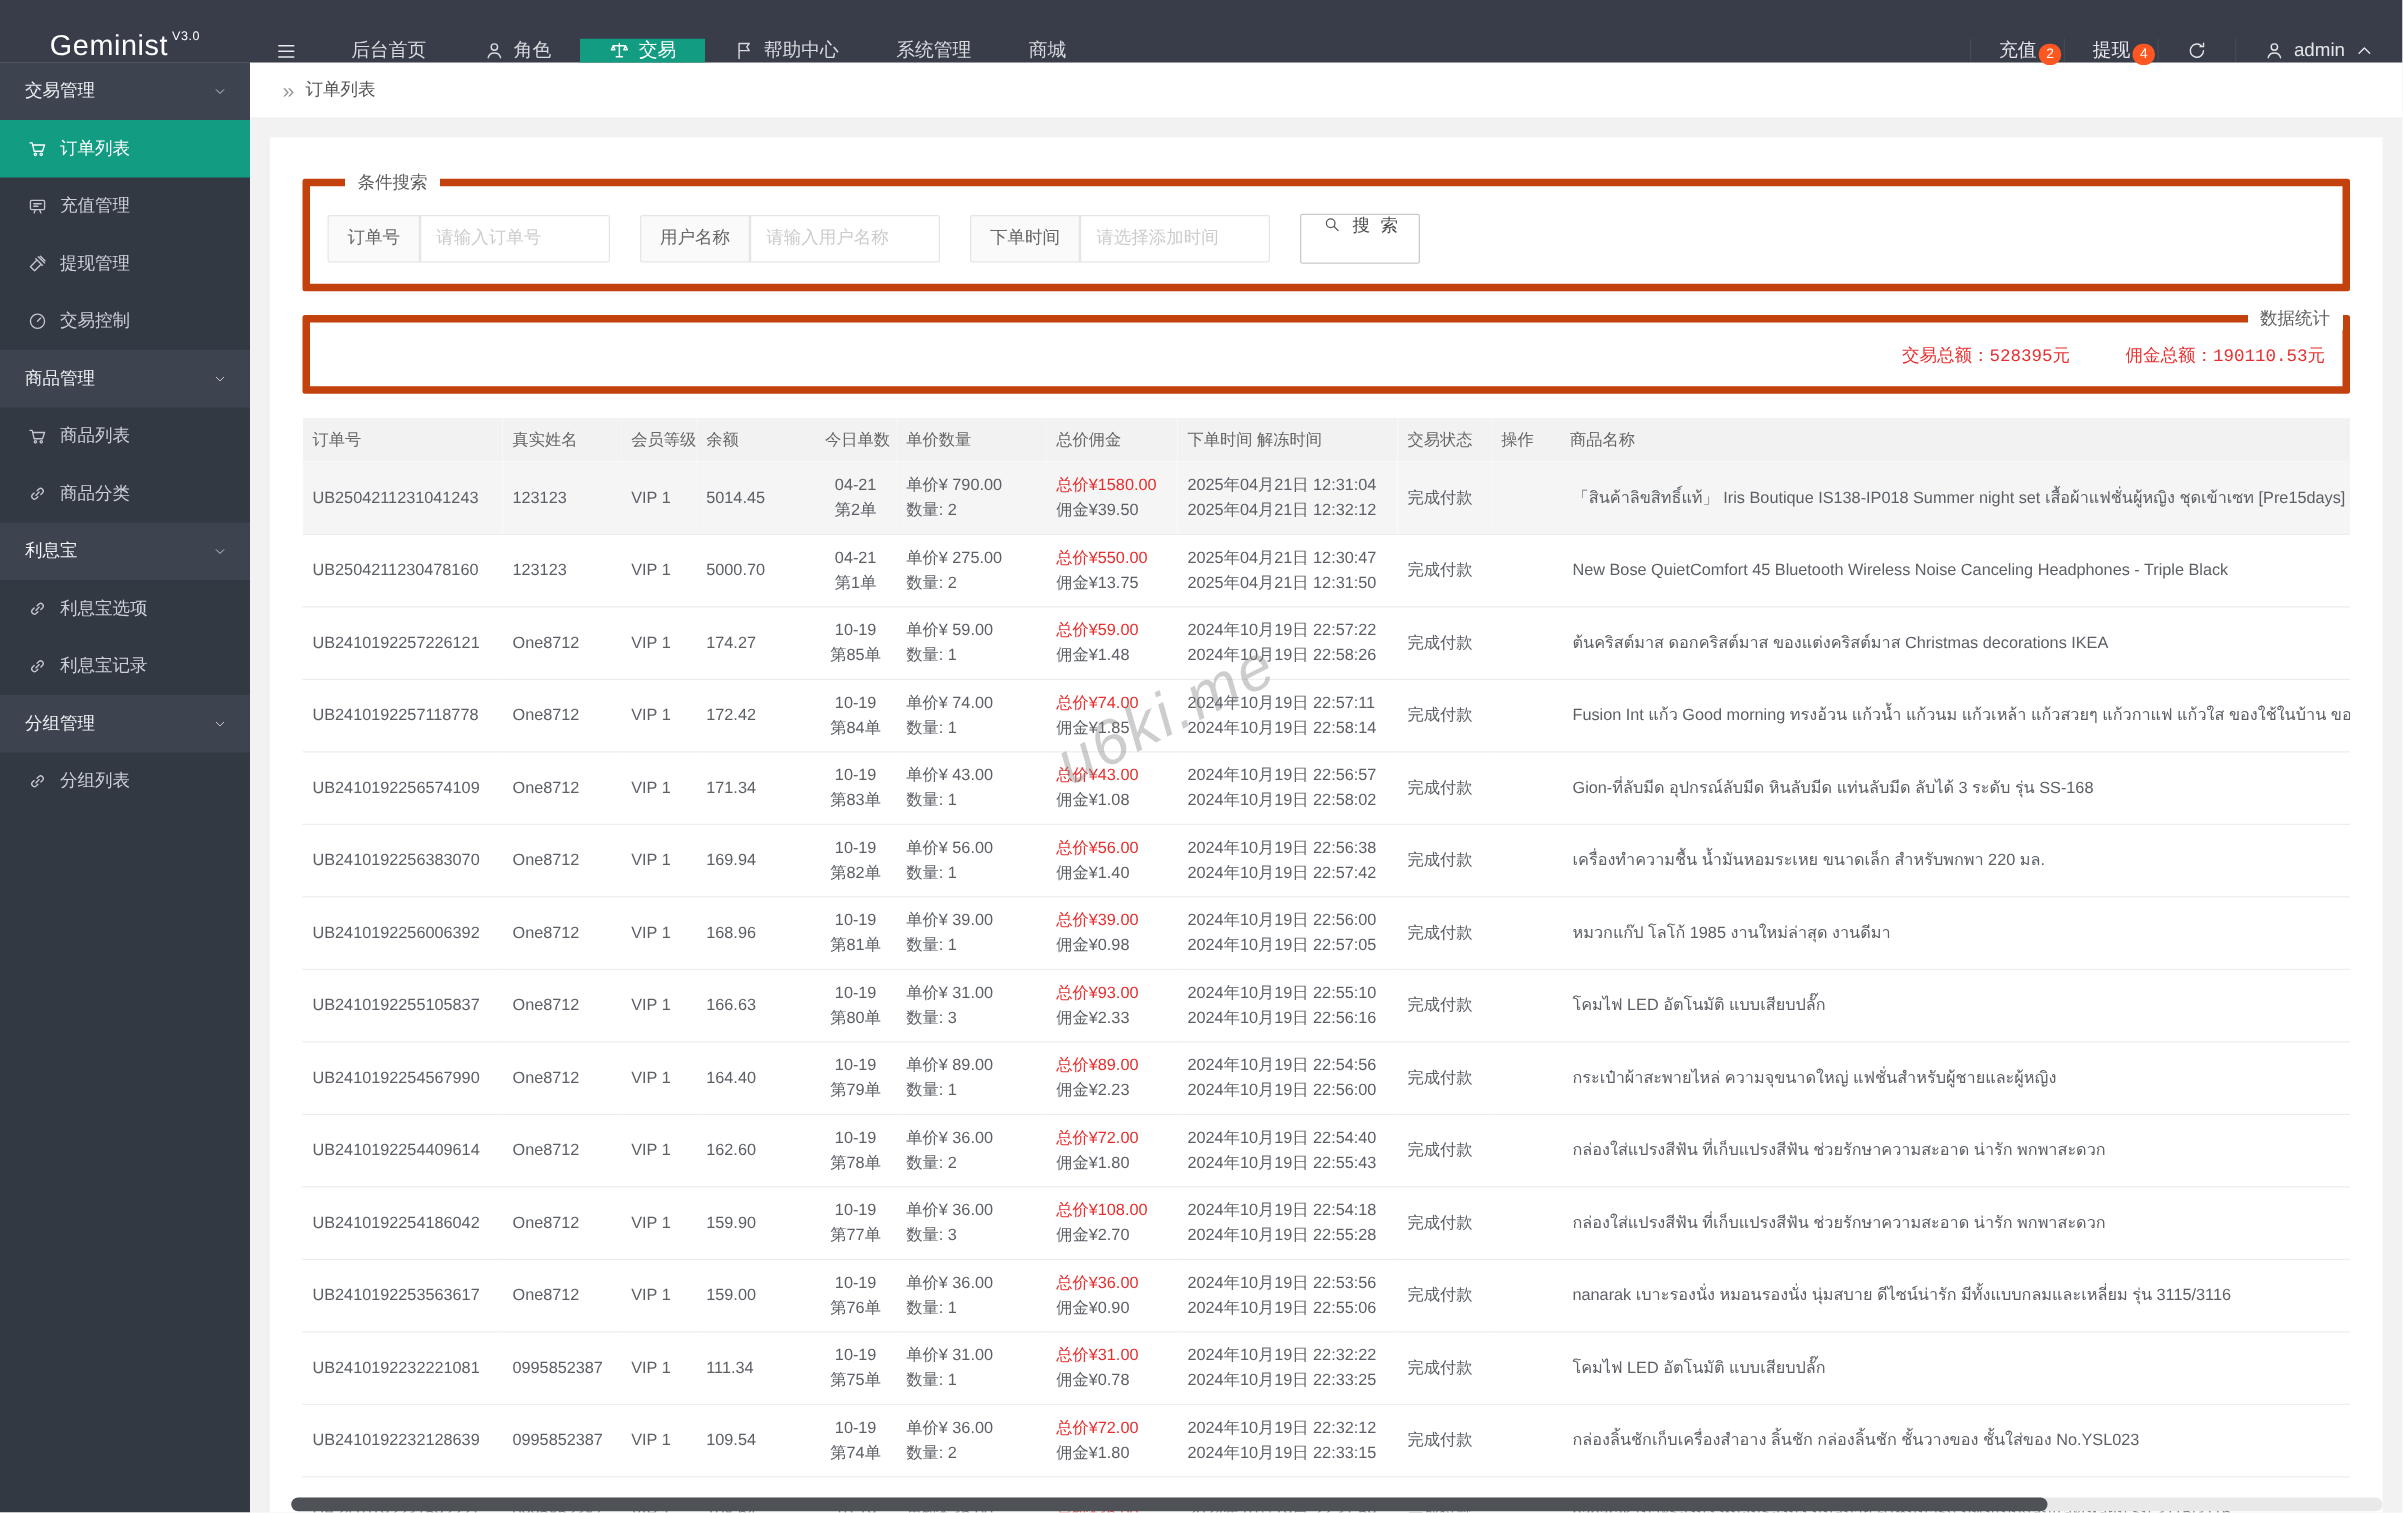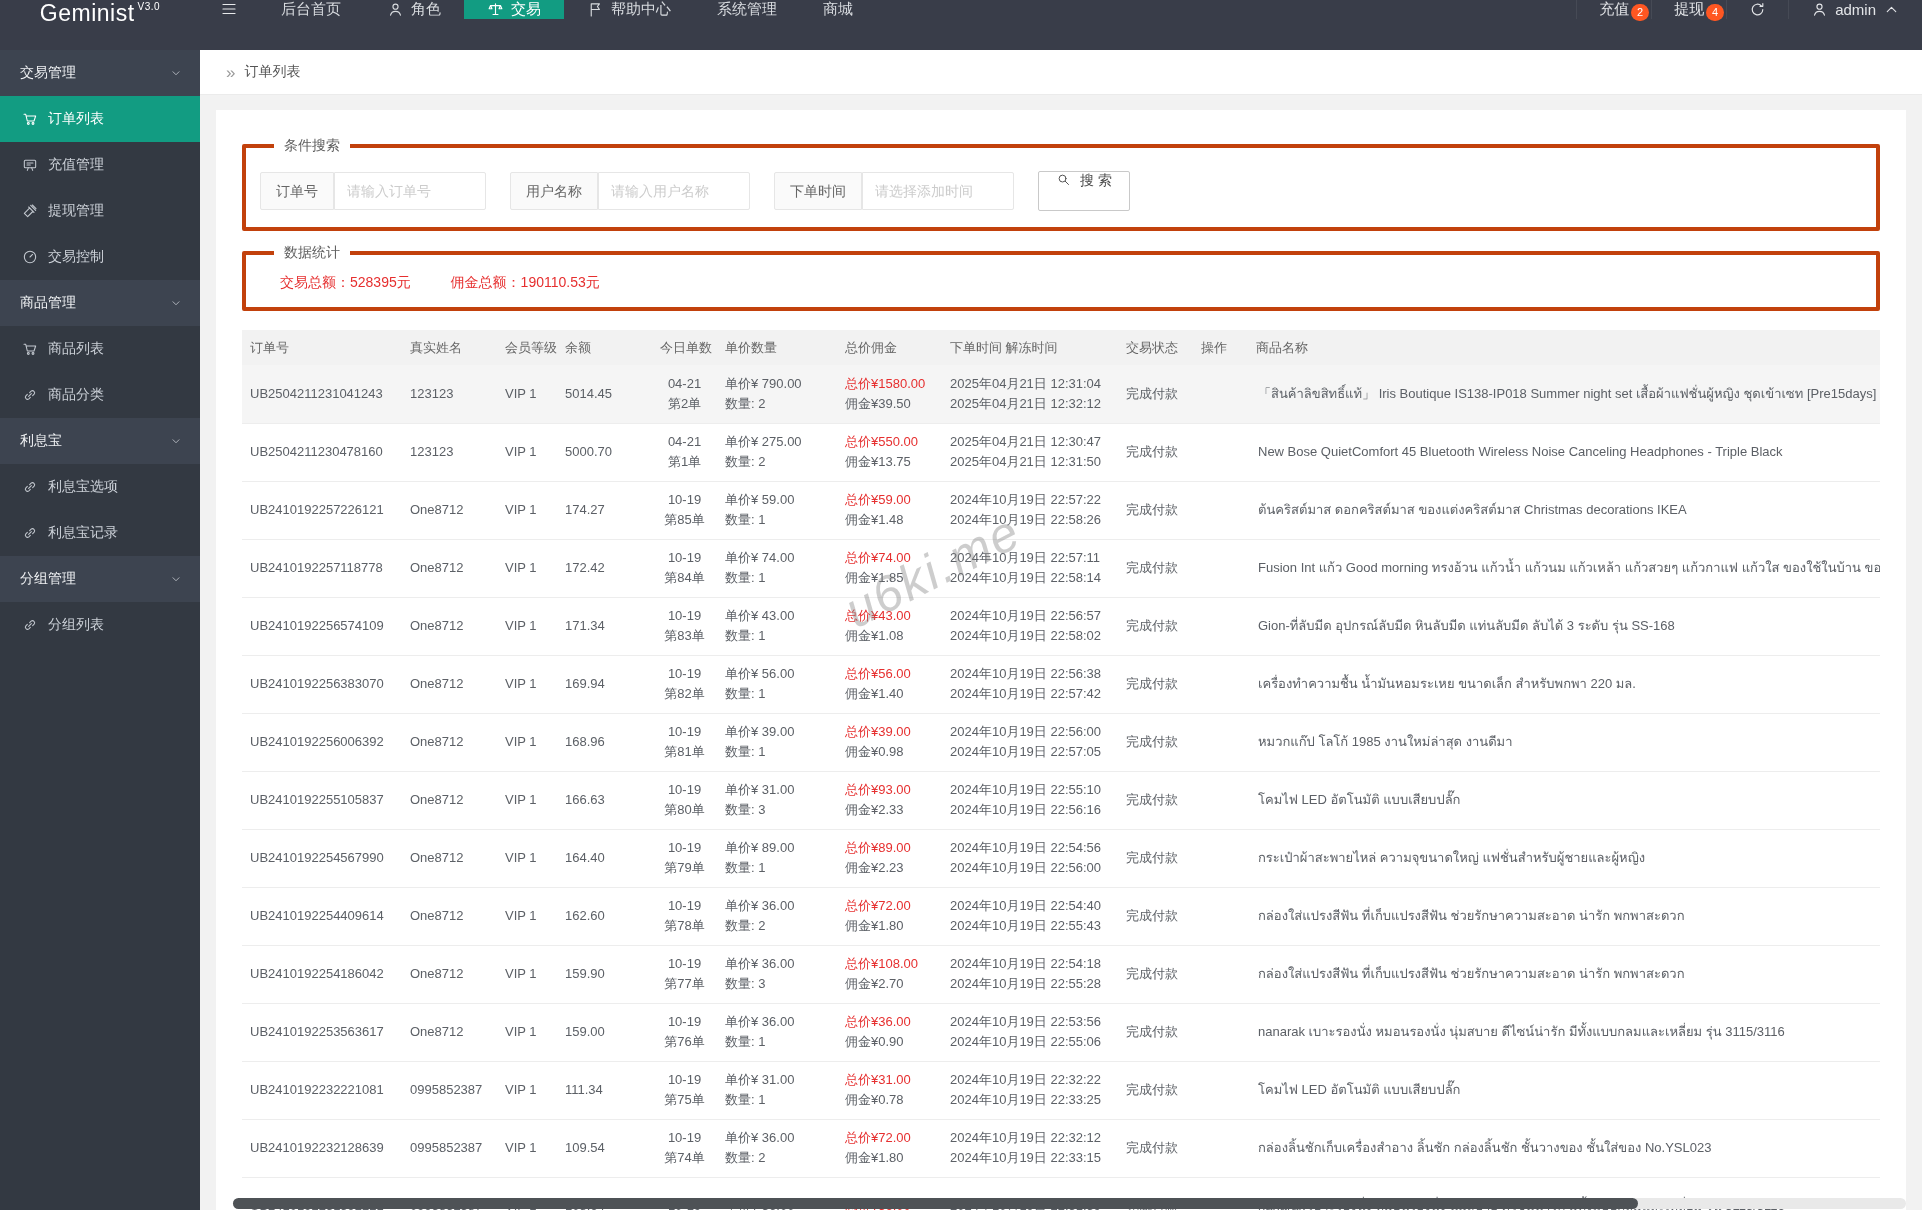--- a/index.html
+++ b/index.html
@@ -4,21 +4,21 @@
 <style>
   * { margin:0; padding:0; box-sizing:border-box; }
   html,body { width:1922px; height:1210px; overflow:hidden; }
   body { font-family:"Liberation Sans","DejaVu Sans",sans-serif; background:#f2f2f2; position:relative; font-size:14px; }
 
   .icon { display:inline-flex; width:16px; height:16px; flex:0 0 auto; }
   .icon.sm { width:12px; height:12px; }
   .icon svg { width:100%; height:100%; fill:none; stroke:currentColor; stroke-width:1.6; stroke-linecap:round; stroke-linejoin:round; }
 
   
-  .topbar { position:absolute; top:0; left:0; right:0; height:50px; background:var(--topbar); color:#fff; display:flex; align-items:flex-start; z-index:20; }
+  .topbar { position:absolute; top:0; left:0; right:0; height:50px; background:var(--topbar); color:#fff; display:flex; align-items:flex-end; z-index:20; }
   .logo { width:200px; display:flex; align-items:center; justify-content:center; font-size:23px; font-weight:400; letter-spacing:.5px; color:#fff; }
   .logo sup { font-size:10px; margin-left:3px; position:relative; top:-7px; }
   .hamburger { width:58px; display:flex; align-items:center; justify-content:center; color:#e8eaec; cursor:pointer; }
   .hamburger .icon { width:18px; height:18px; }
   .top-menu { display:flex; align-items:stretch; }
   .nav-item { display:flex; align-items:center; gap:7px; padding:0 23px; font-size:15px; color:#d8dbdf; cursor:pointer; }
   .nav-item .icon { width:17px; height:17px; }
   .nav-item.active { background:var(--accent); color:#fff; }
   .top-spacer { flex:1; }
   .top-right { display:flex; align-items:stretch; }
@@ -36,31 +36,31 @@
   .side-item.active .icon { color:#fff; }
 
   
   .breadcrumb { position:absolute; top:50px; left:200px; right:0; height:45px; background:#fff; border-bottom:1px solid #ebebeb; display:flex; align-items:center; gap:9px; padding-left:26px; color:#555; z-index:10; }
   .bc-icon { color:#9a9a9a; font-size:17px; line-height:1; }
 
   
   .content { position:absolute; top:95px; left:200px; right:0; bottom:0; background:#f2f2f2; padding:15px 16px 0; }
   .card { background:#fff; height:100%; padding:27px 26px 0; overflow:hidden; position:relative; }
 
-  fieldset { border:4px solid #c2410c; border-radius:2px; padding:13px 14px 16px; }
+  fieldset { border:6px solid #c2410c; border-radius:2px; padding:13px 14px 16px;font-family:Liberation Mono, monospace; }
   legend { color:#5e5e5e; font-size:14px; padding:0 10px; margin-left:14px; }
   .search-row { display:flex; align-items:center; gap:24px; margin-top:3px; }
   .field { display:flex; }
   .field-label { background:#fafafa; border:1px solid #e6e6e6; height:38px; line-height:36px; padding:0 15px; color:#666; font-size:14px; border-radius:2px 0 0 2px; white-space:nowrap; }
   .field input { border:1px solid #e6e6e6; height:38px; width:152px; padding:0 12px; font-size:14px; color:#333; border-radius:0 2px 2px 0; outline:none; font-family:inherit; }
   .field input::placeholder { color:#ccc; }
   .search-btn { display:flex; align-items:flex-start; gap:9px; border:1px solid #c9c9c9; background:#fff; height:40px; padding:0 17px; font-size:14px; color:#4a4a4a; border-radius:2px; cursor:pointer; font-family:inherit; }
   .search-btn .icon { width:15px; height:15px; color:#555; }
 
-  fieldset.stats { margin-top:13px; padding:10px 14px 15px; }
+  fieldset.stats { margin-top:13px; padding:10px 14px 15px;text-align:right; }
   .stats-line { margin-top:2px; font-size:14px; }
   .stats-line .red:first-child { margin-right:36px;margin-left:20px; }
   .red { color:var(--red); }
 
   
   .table-wrap { margin-top:19px; }
   table { width:100%; border-collapse:collapse; table-layout:fixed; }
   th { background:#f2f2f2; color:#666; font-weight:400; font-size:13px; text-align:left; height:35px; padding:0 8px; white-space:nowrap; overflow:hidden; }
   td { font-size:13px; color:#5c6066; padding:8px; border-bottom:1px solid #ededed; white-space:nowrap; overflow:hidden; height:58px; line-height:20px; vertical-align:middle; }
   tr.hl td { background:#f5f5f5; }

